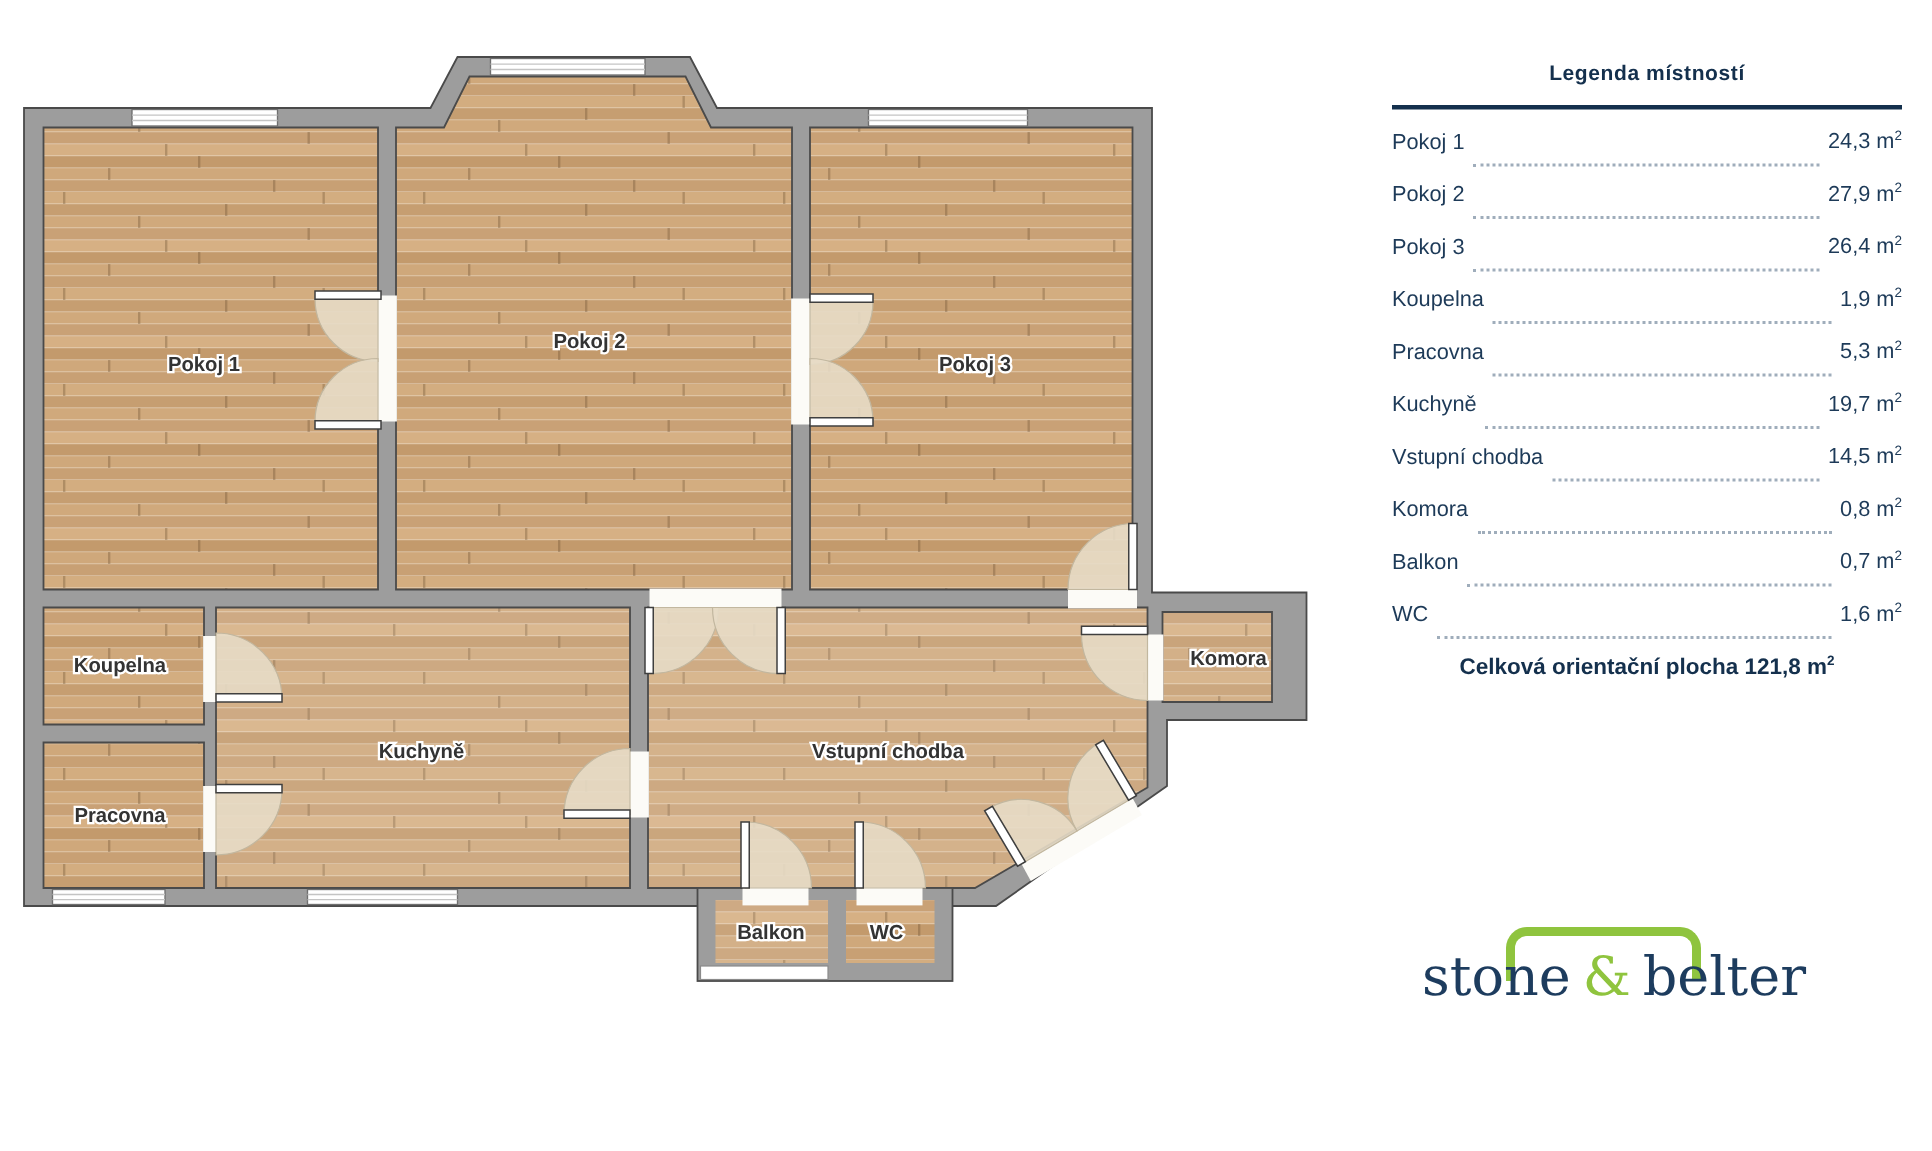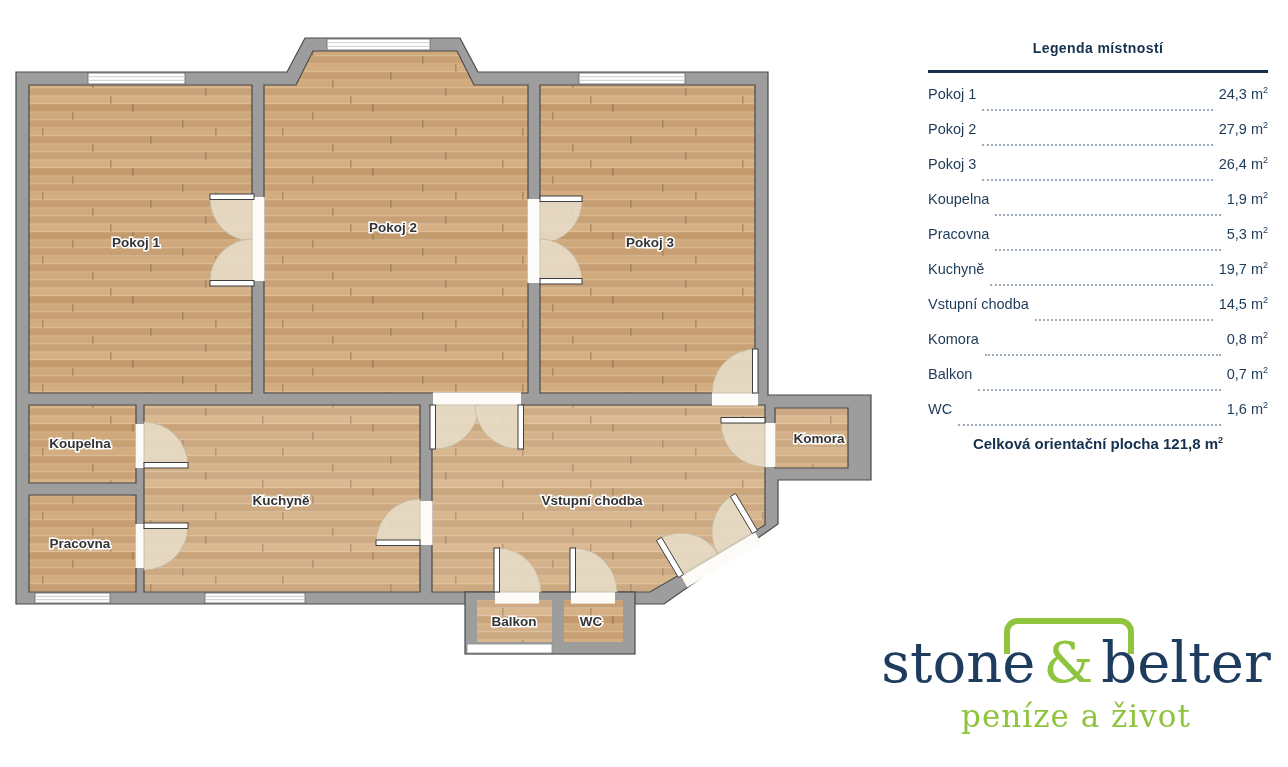--- a/index.html
+++ b/index.html
@@ -22,21 +22,21 @@
   sup{font-size:9px;}
   .legend-total{text-align:center;font-size:15px;font-weight:bold;
                 color:#14304d;}
 
   
   .logo{position:absolute;left:880px;top:610px;width:392px;text-align:center;}
   .logo-staple{position:absolute;left:124px;top:8px;width:118px;height:30px;
                border:6px solid #8fc43e;border-bottom:none;
                border-radius:14px 14px 0 0;}
   .logo-name{position:relative;margin-top:22px;font-family:"DejaVu Serif","Liberation Serif",serif;
-             font-size:56px;color:#1d3c5e;line-height:1.1;}
+             font-size:36px;color:#1d3c5e;line-height:1.1;}
   .logo-name .amp{color:#8fc43e;margin:0 8px;}
   .logo-tagline{font-family:"DejaVu Serif","Liberation Serif",serif;font-size:31px;
                 color:#8fc43e;margin-top:4px;letter-spacing:1px;}
 </style>
 </head>
 <body>
 
 <svg class="plan-svg" width="900" height="767" viewBox="0 0 900 767">
   <defs>
     <pattern id="wood" x="0" y="0" width="240" height="64" patternUnits="userSpaceOnUse">
@@ -271,14 +271,13 @@
   <div class="legend-total">
     <span>Celková orientační plocha</span> <span>121,8</span> <span>m</span><sup>2</sup>
   </div>
 </div>
 
 <div class="logo">
   <div class="logo-staple"></div>
   <div class="logo-name">
     <span>stone</span><span class="amp">&amp;</span><span>belter</span>
   </div>
-  <div class="logo-tagline">peníze a život</div>
 </div>
 
 </body></html>

